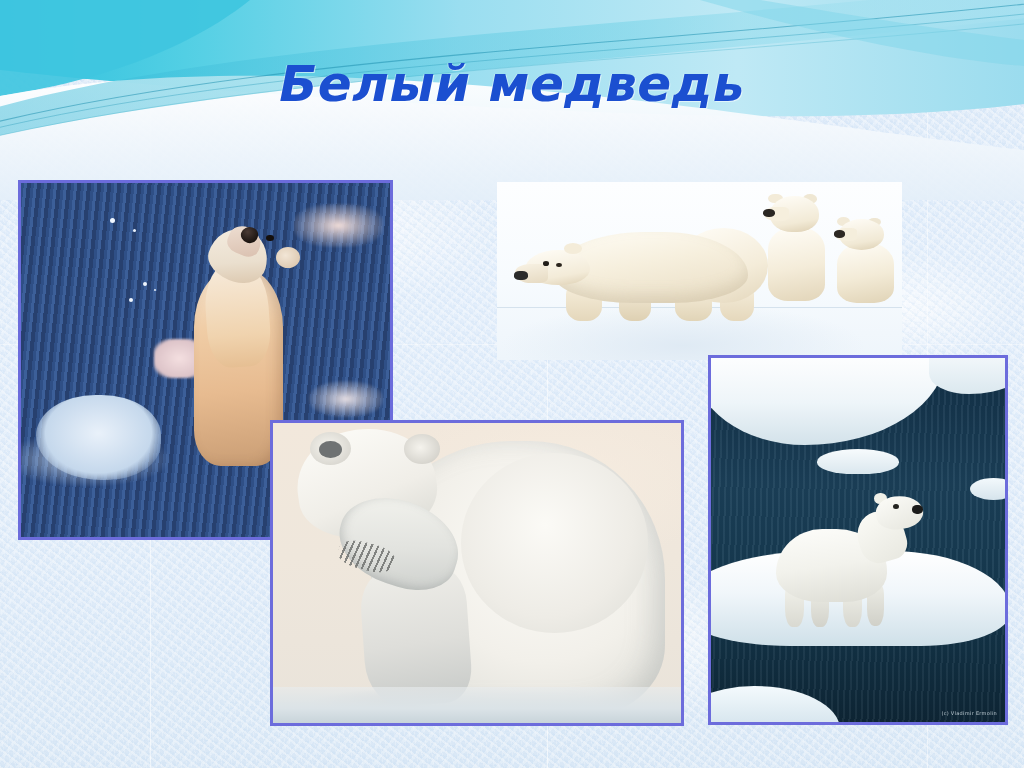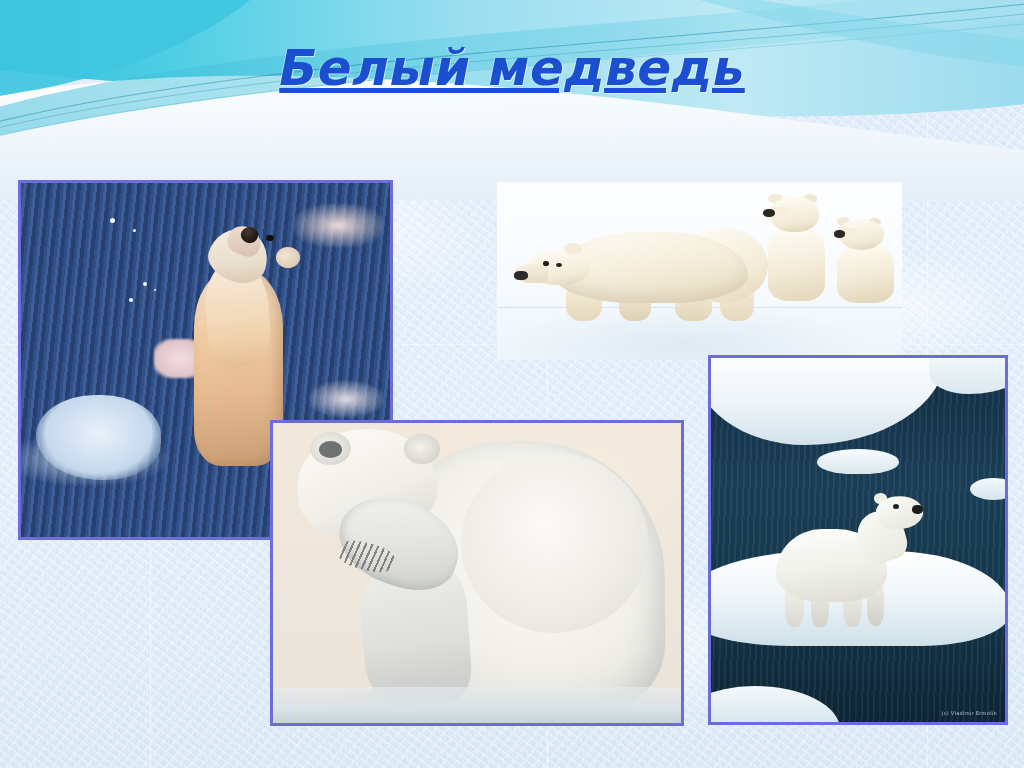--- a/index.html
+++ b/index.html
@@ -74,21 +74,21 @@
     font-weight: bold;
     font-style: italic;
     color: #1b4fd0;
     letter-spacing: 0.5px;
     line-height: 1.05;
     text-shadow:
        1px 1px 0 rgba(255,255,255,0.55),
       -1px 0   0 rgba(255,255,255,0.35);
   }
   .title-line.l1 { font-size: 50px; }
-  .title-line.l2 { font-size: 50px; margin-top: 14px; text-decoration: underline; }
+  .title-line.l2 { font-size: 50px; margin-top: 30px; }
 
   
   .photo {
     position: absolute;
     overflow: hidden;
     background: #cfe0f0;
   }
   .photo.framed {
     border: 3px solid #6c6cdc;
     box-sizing: border-box;

